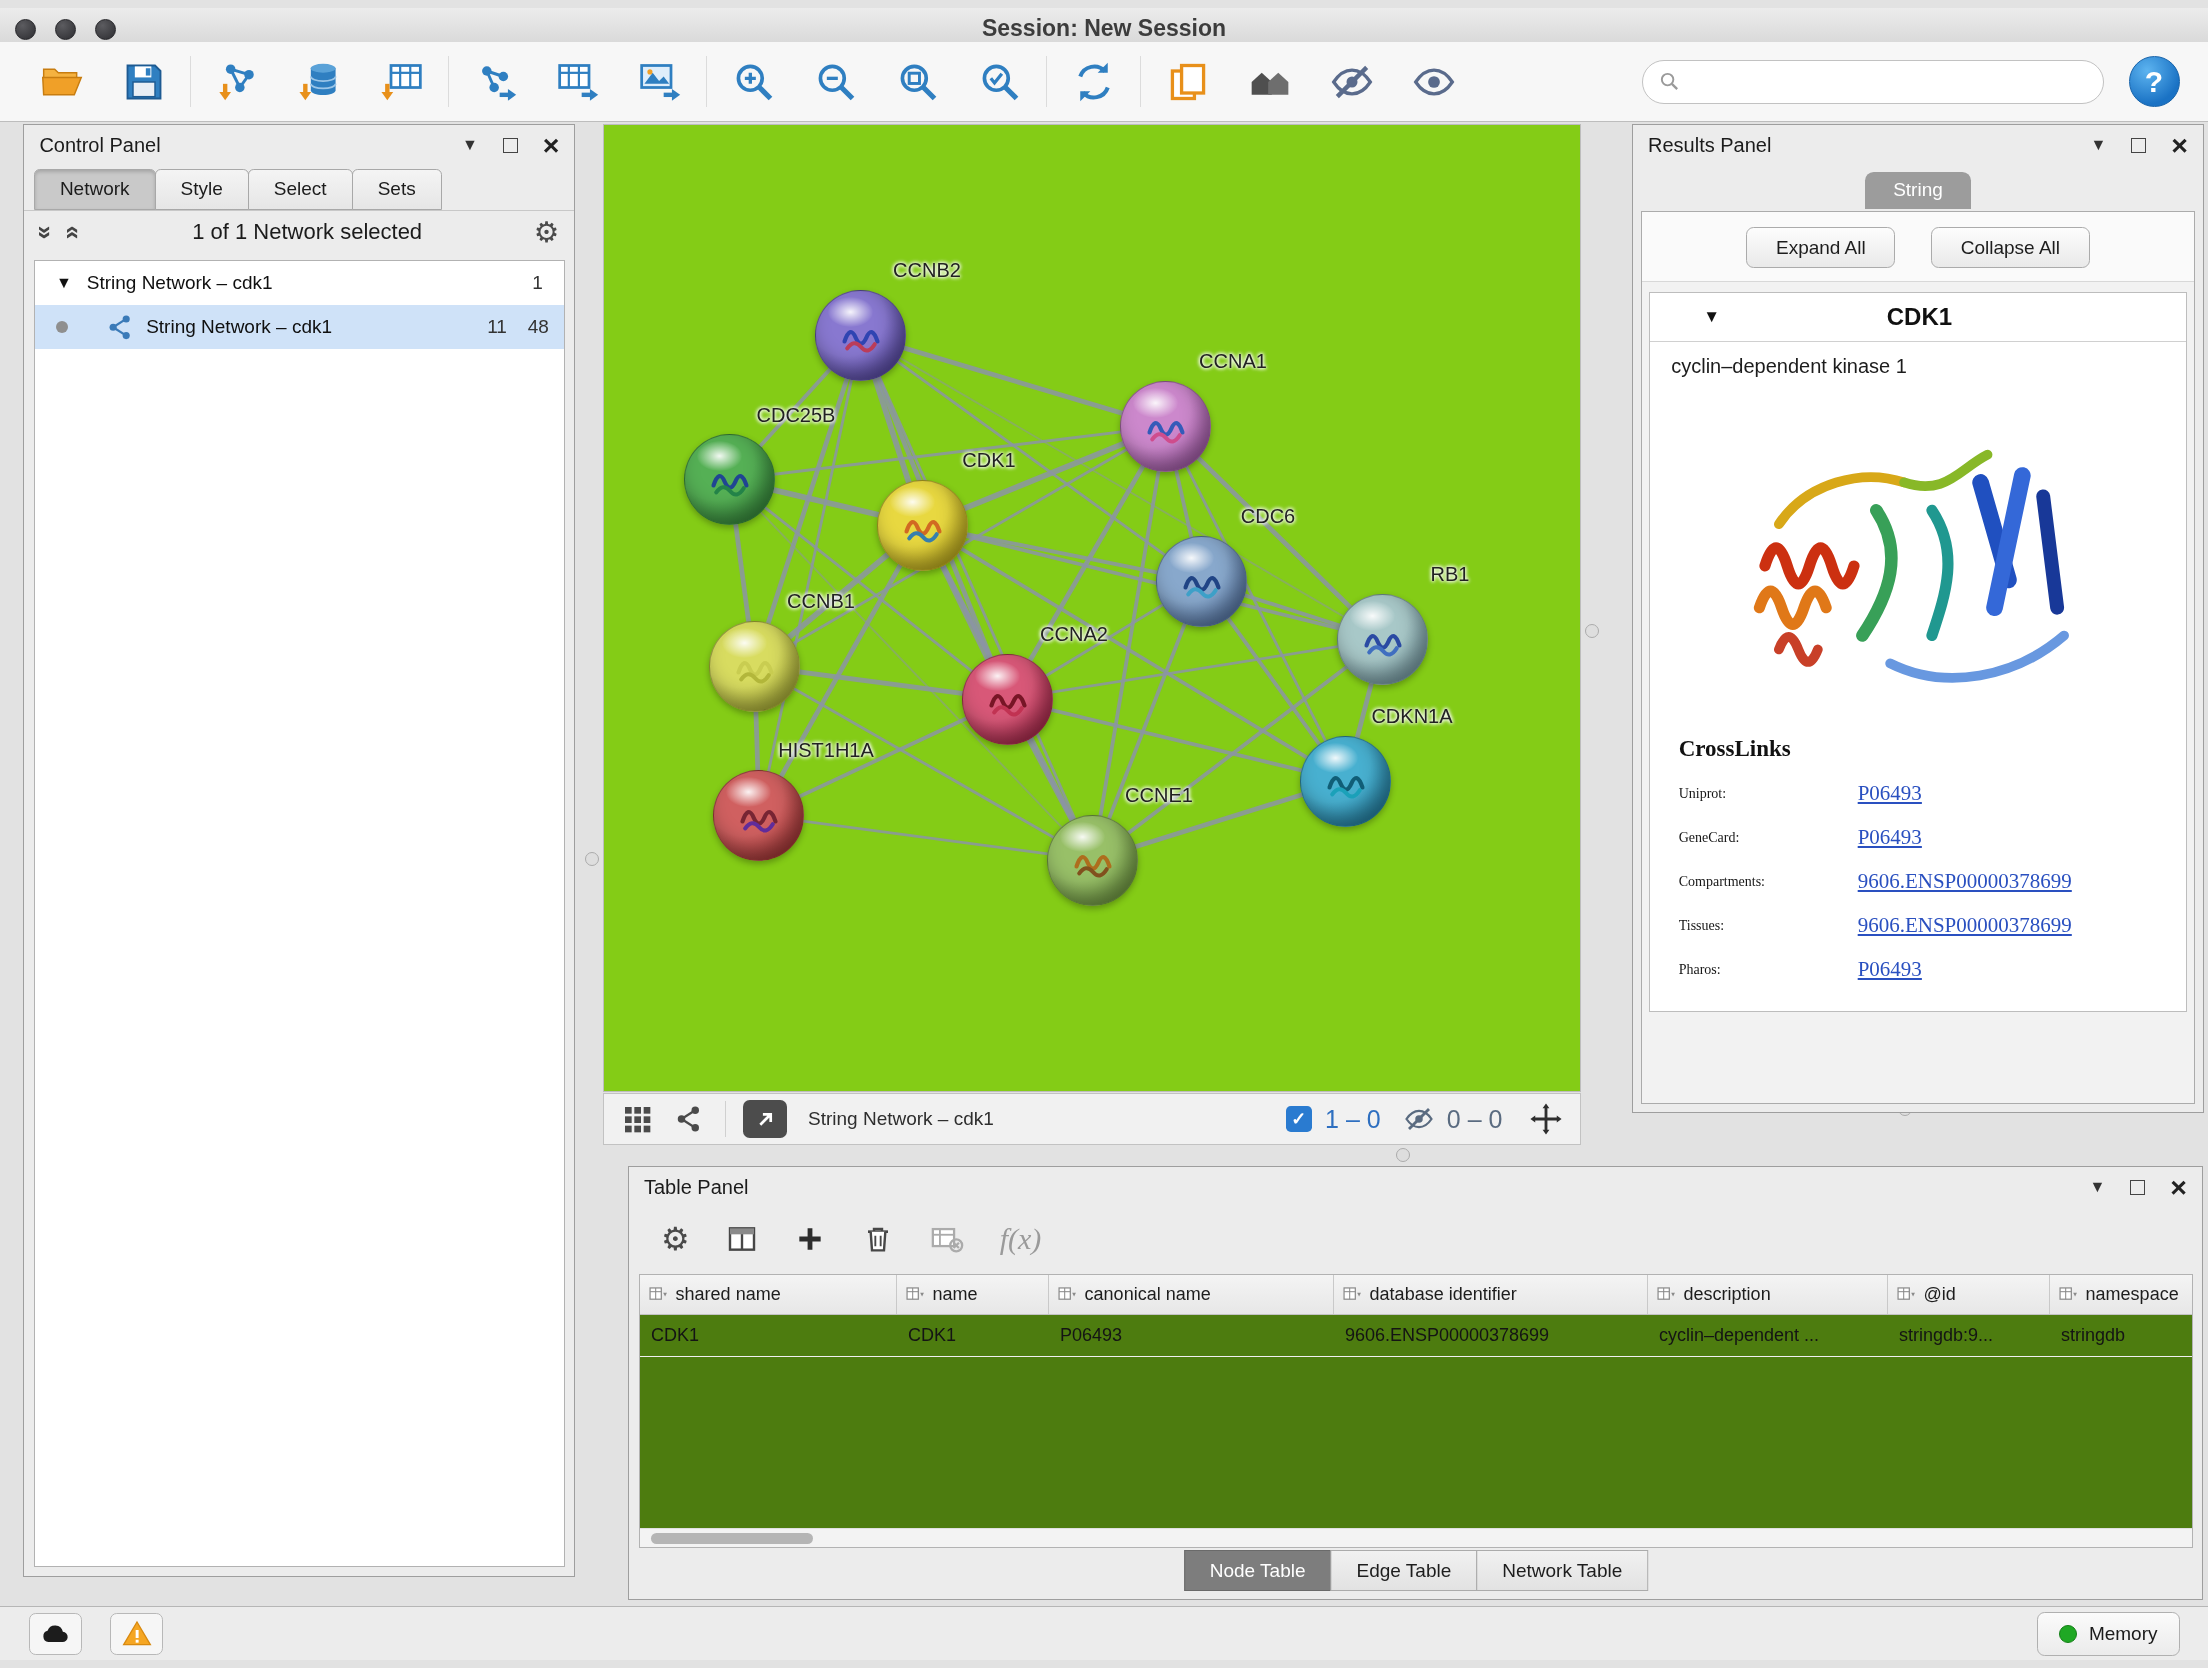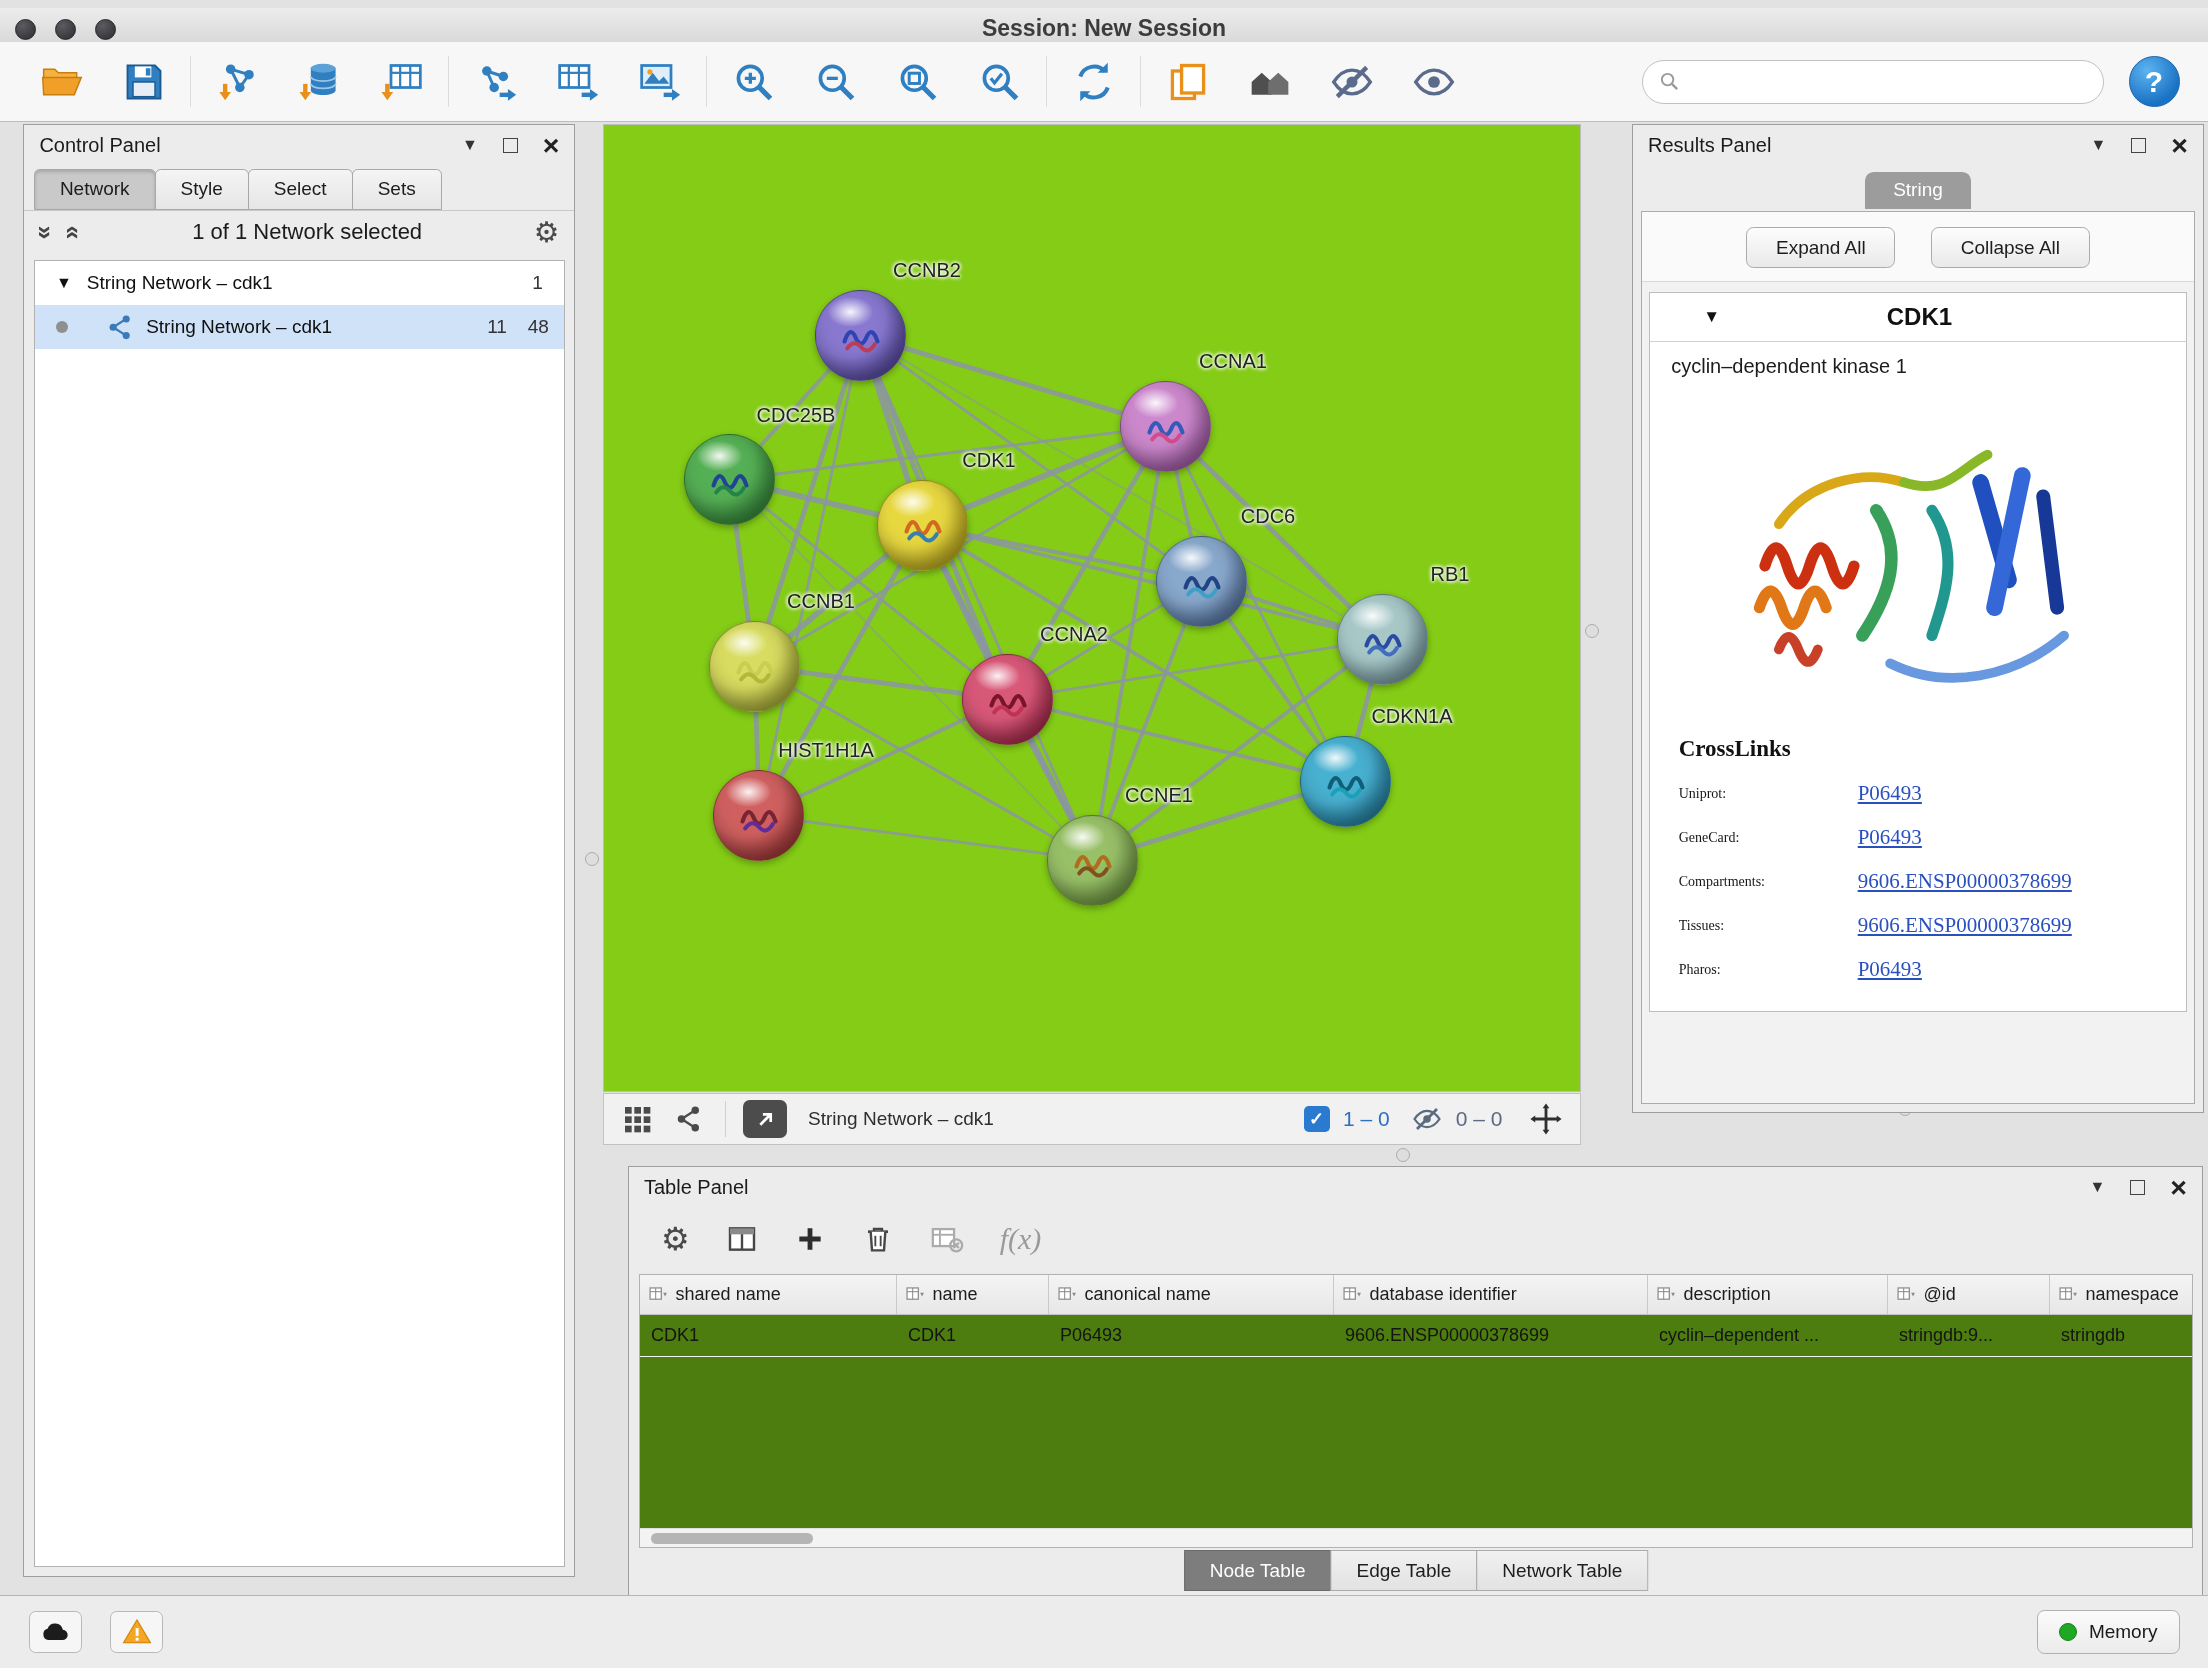--- a/index.html
+++ b/index.html
@@ -77,21 +77,21 @@
   
   .net-toolbar { position:absolute; left:603px; top:1093px; width:978px; height:52px; background:#f1f1f1;
     border:1px solid #c2c2c2; display:flex; align-items:center; padding:0 17px; }
   .nt-icon { display:flex; align-items:center; justify-content:center; margin-right:21px; }
   .nt-sep { width:1px; height:36px; background:#d0d0d0; margin:0 17px 0 0; }
   .ext-btn { width:44px; height:38px; border-radius:6.7px; background:#4c4c4c; display:flex; align-items:center; justify-content:center; margin-right:21px; }
   .net-name { font-size:19px; color:#2e2e2e; }
   .nt-right { margin-left:auto; display:flex; align-items:center; gap:13.3px; }
   .chk { width:26px; height:26px; background:#2a7bd0; border-radius:4.8px; display:flex; align-items:center; justify-content:center;
     color:#fff; font-size:18px; font-weight:bold; }
-  .nt-count { font-size:21px; color:#2e6fc0; }
+  .nt-count { font-size:25px; color:#2e6fc0; }
   .nt-count.gray { color:#5a6b80; }
 
   
   .split-dot { position:absolute; width:14.3px; height:14.3px; border-radius:50%; background:#dedede; border:1px solid #ababab; }
 
   
   .results-panel { left:1620px; top:124px; width:572px; height:989px; }
   .rp-tabstrip { height:44px; display:flex; justify-content:center; align-items:flex-end; }
   .rp-tab { background:#9c9c9c; color:#fff; font-size:19px; padding:7.6px 28.5px 7.6px; border-radius:8.6px 8.6px 0 0; }
   .rp-content { position:absolute; left:7.6px; right:7.6px; top:86px; bottom:7.6px; background:#f2f2f2; border:1px solid #ababab; overflow:hidden; }
@@ -122,21 +122,21 @@
   .tbl-row { display:flex; height:42px; border-bottom:1px solid #f0f0f0; }
   .td { flex:none; display:flex; align-items:center; padding:0 11.4px; font-size:18px; color:#141414; overflow:hidden; white-space:nowrap; }
   .hscroll { position:absolute; left:0; right:0; bottom:0; height:19px; background:#f3f3f3; border-top:1px solid #e0e0e0; }
   .hthumb { position:absolute; left:11.4px; top:3.8px; width:162px; height:11.4px; border-radius:6.7px; background:#b5b5b5; }
   .tp-tabs { position:absolute; left:50%; bottom:7.6px; transform:translateX(-50%); display:flex; }
   .tp-tab { font-size:19px; padding:8.6px 25px; border:1px solid #ababab; margin-right:-1px; color:#1d1d1d;
     background:linear-gradient(#f1f1f1,#e2e2e2); }
   .tp-tab.selected { background:#7d7d7d; color:#fff; border-color:#6a6a6a; }
 
   
-  .status-bar { position:absolute; left:0; right:0; bottom:0; height:73px; background:#ececec; border-top:1px solid #b6b6b6;
+  .status-bar { position:absolute; left:0; right:0; bottom:8px; height:54px; background:#ececec; border-top:1px solid #b6b6b6;
     display:flex; align-items:center; padding:0 28.5px; }
   .sb-btn { width:53px; height:42px; border:1px solid #b8b8b8; border-radius:6.7px; background:#f6f6f6;
     display:flex; align-items:center; justify-content:center; margin-right:28.5px; }
   .memory-btn { margin-left:auto; height:44px; border:1px solid #b0b0b0; border-radius:7.6px; background:linear-gradient(#fbfbfb,#ebebeb);
     display:flex; align-items:center; gap:11.4px; padding:0 21px; font-size:19px; color:#1b1b1b; }
   .mem-dot { width:18px; height:18px; border-radius:50%; background:#1fa824; border:1px solid #158018; }
 </style>
 </head>
 <body>
 

